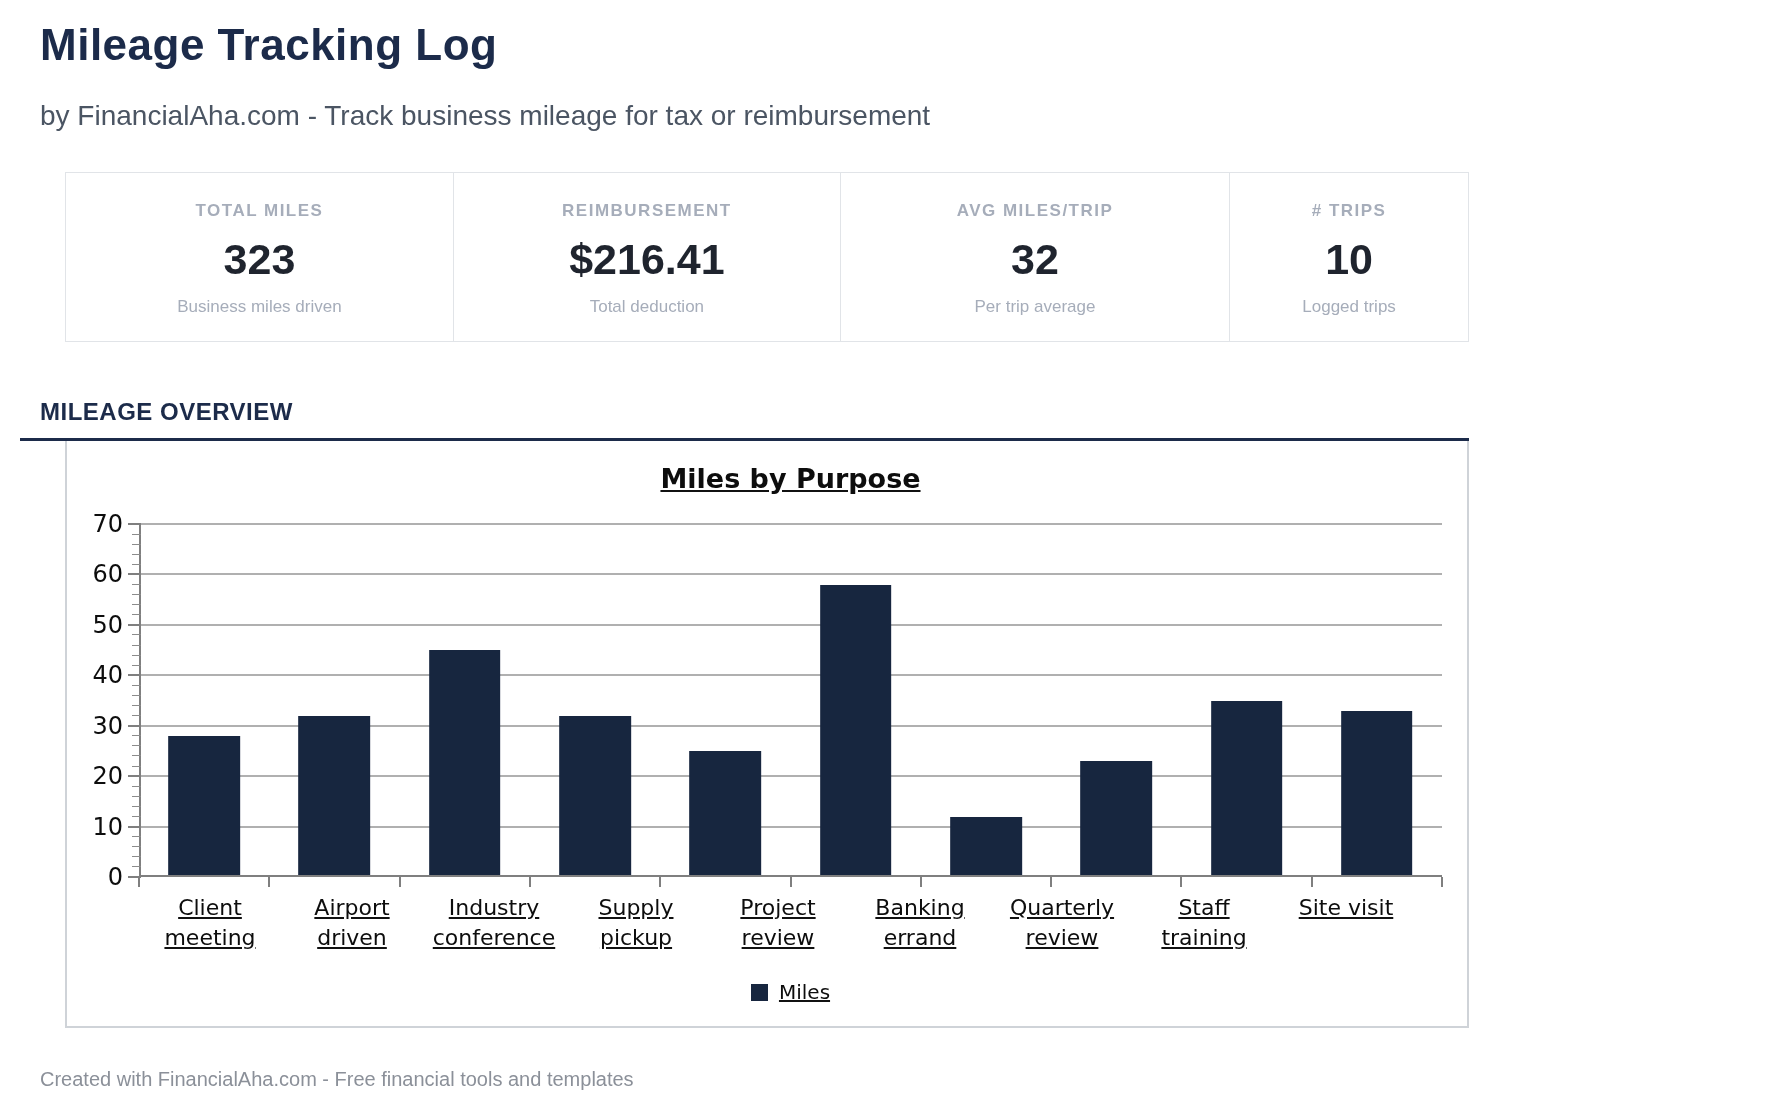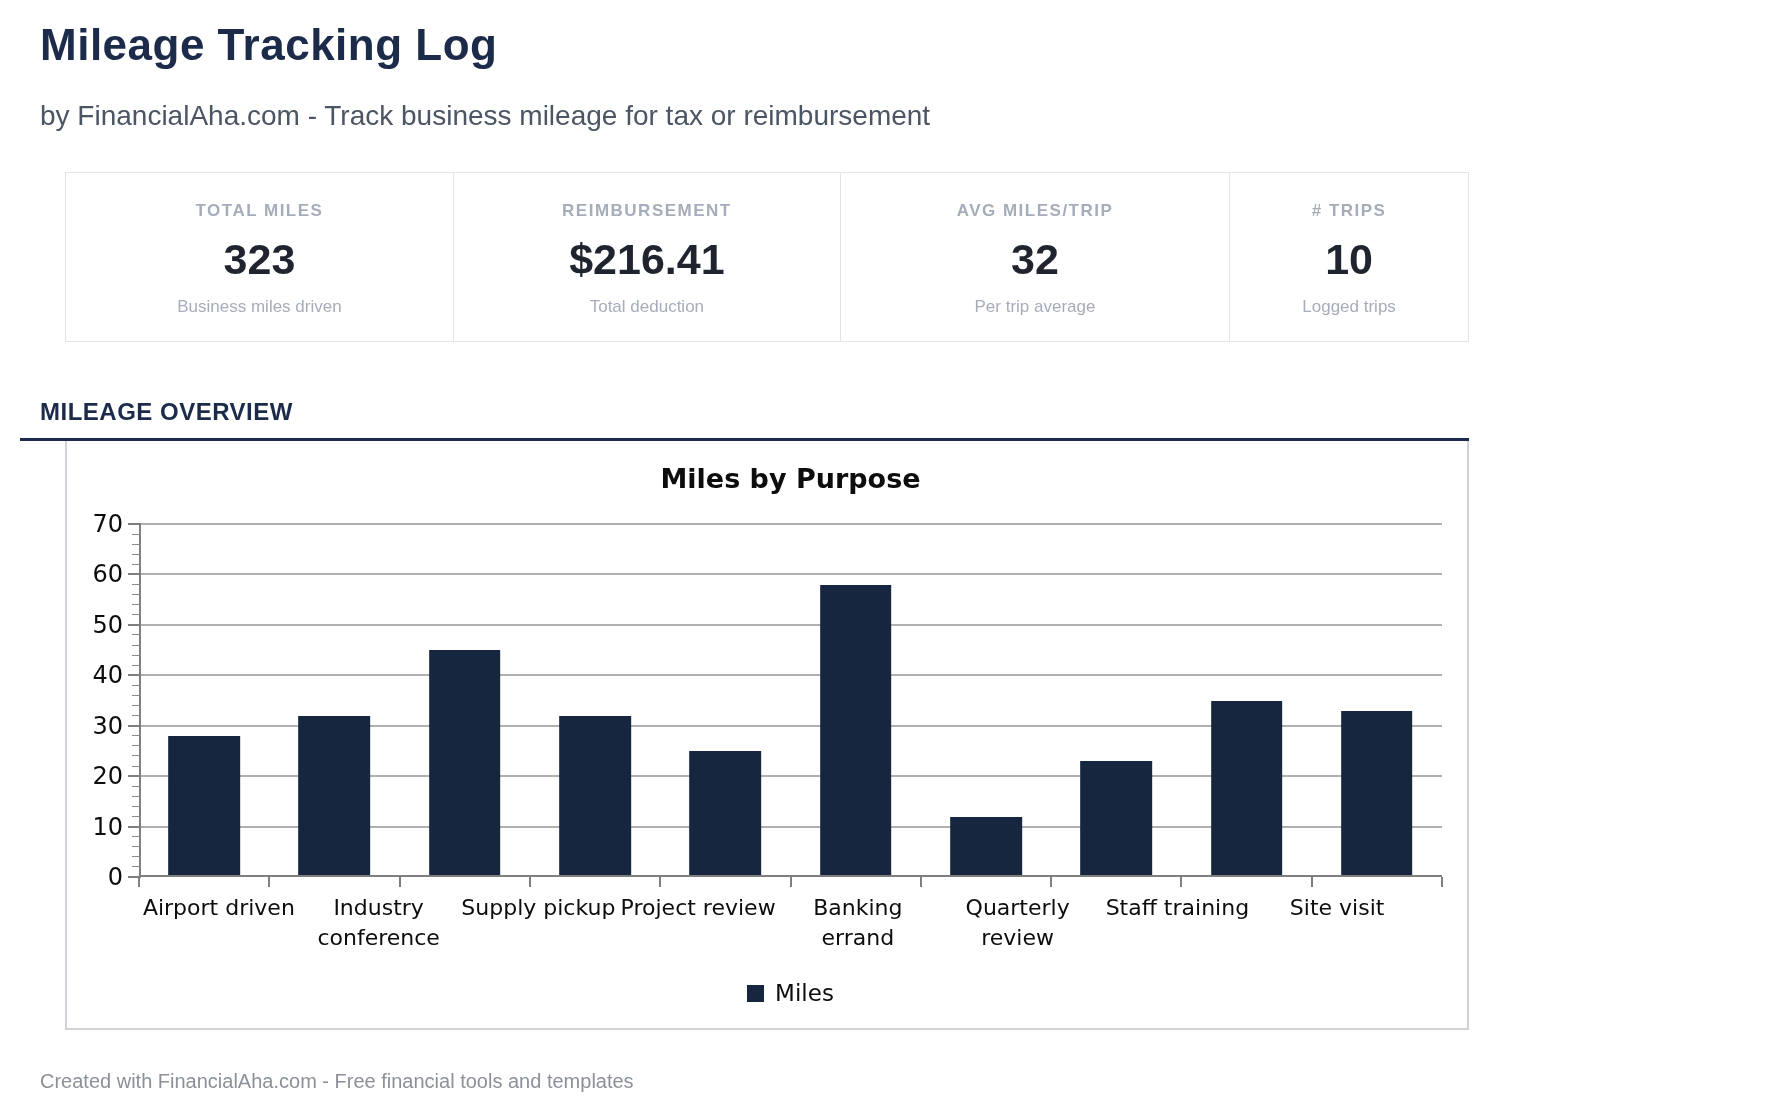--- a/index.html
+++ b/index.html
@@ -28,40 +28,40 @@
   .stat-card + .stat-card{border-left:1px solid var(--border);}
   .stat-label{font-size:17px;font-weight:bold;letter-spacing:1.5px;color:var(--muted);text-transform:uppercase;}
   .stat-value{font-size:43px;font-weight:bold;color:#1f242e;line-height:1;}
   .stat-sublabel{font-size:17px;color:var(--muted);}
 
   
   .section-rule{margin:56px 11px 0 20px;border-bottom:3px solid var(--accent);padding:0 0 12px 20px;}
   .section-heading{font-size:24px;font-weight:bold;color:var(--accent);letter-spacing:.5px;}
 
   
-  .chart-panel{margin:0 11px 0 65px;border:2px solid var(--panel-border);border-top:none;padding:22px 25px 16px 0;background:#fff;font-family:"DejaVu Sans", sans-serif;}
+  .chart-panel{margin:0 11px 0 65px;border:2px solid var(--panel-border);border-top:none;padding:22px 25px 16px 0;background:#fff;font-family:"DejaVu Sans", sans-serif;text-decoration:underline;}
   .chart-title{text-align:center;margin-left:72px;font-size:27px;font-weight:bold;color:#0d0d0d;}
   .plot-outer{position:relative;margin:30px 0 0 72px;height:353px;}
   .plot-area{position:absolute;left:0;top:0;right:0;bottom:0;}
   .yaxis-line{position:absolute;left:0;top:0;bottom:0;width:2px;background:var(--axis);z-index:3;}
   .baseline{position:absolute;left:0;right:0;bottom:0;height:2px;background:var(--axis);z-index:3;}
   .gridline{position:absolute;left:0;right:0;height:2px;background:var(--grid);z-index:1;}
   .ytick-label{position:absolute;right:calc(100% + 16px);font-size:24px;color:#0d0d0d;line-height:26px;text-align:right;width:50px;}
   .ytick{position:absolute;background:var(--axis);height:2px;z-index:4;}
   .ytick.major{left:-11px;width:13px;}
   .ytick.minor{left:-7px;width:9px;height:1px;background:#8c8c8c;}
   .bars{position:absolute;left:0;right:0;top:0;bottom:0;display:flex;z-index:2;}
   .bar-slot{flex:1;position:relative;}
   .bar{position:absolute;bottom:0;left:50%;transform:translateX(-50%);width:55%;background:var(--bar);}
   .xtick{position:absolute;top:100%;width:2px;height:10px;background:var(--axis);z-index:3;}
   .xlabels{display:flex;margin:16px 25px 0 72px;}
   .xlabel{flex:1;text-align:center;font-size:22px;color:#0d0d0d;line-height:1.35;padding:0 2px;}
   .legend-row{display:flex;justify-content:center;align-items:center;gap:11px;margin:28px 0 6px 72px;}
   .legend-swatch{width:17px;height:17px;background:var(--bar);display:inline-block;}
-  .legend-label{font-size:23px;color:#0d0d0d;}
+  .legend-label{font-size:20px;color:#0d0d0d;}
 
   
   .footer{padding:40px 40px 24px 40px;}
   .footer-credit{font-size:20px;color:#8b9099;}
 </style>
 </head>
 <body>
 
 <div class="page">
 
@@ -193,20 +193,21 @@
         <div class="ytick minor" style="bottom: calc(74.2857% - 0.5px);"></div>
         <div class="ytick minor" style="bottom: calc(77.1429% - 0.5px);"></div>
         <div class="ytick minor" style="bottom: calc(80% - 0.5px);"></div>
         <div class="ytick minor" style="bottom: calc(82.8571% - 0.5px);"></div>
         <div class="ytick minor" style="bottom: calc(88.5714% - 0.5px);"></div>
         <div class="ytick minor" style="bottom: calc(91.4286% - 0.5px);"></div>
         <div class="ytick minor" style="bottom: calc(94.2857% - 0.5px);"></div>
         <div class="ytick minor" style="bottom: calc(97.1429% - 0.5px);"></div>
       </div>
     <div class="xlabels">
+        <div class="xlabel">Client meeting</div>
         <div class="xlabel">Airport driven</div>
         <div class="xlabel">Industry conference</div>
         <div class="xlabel">Supply pickup</div>
         <div class="xlabel">Project review</div>
         <div class="xlabel">Banking errand</div>
         <div class="xlabel">Quarterly review</div>
         <div class="xlabel">Staff training</div>
         <div class="xlabel">Site visit</div>
       </div>
     <div class="legend-row">

